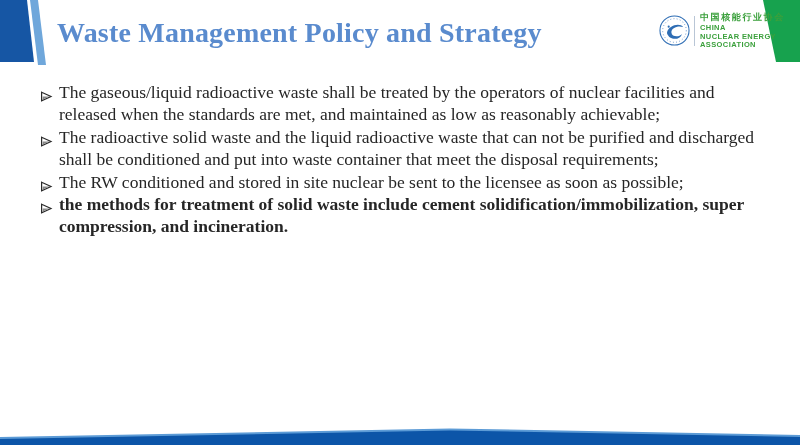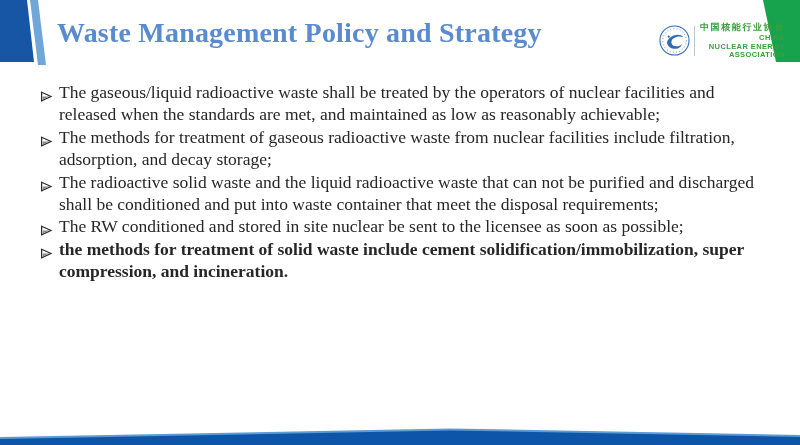--- a/index.html
+++ b/index.html
@@ -9,32 +9,31 @@
   }
   .header-shapes{position:absolute;left:0;top:0;}
   .slide-title{
     position:absolute;left:57px;top:17px;margin:0;
     font-size:28px;font-weight:bold;color:#5a8bce;letter-spacing:0.2px;
     font-family:"Liberation Serif",serif;white-space:nowrap;
   }
   .logo{
     position:absolute;left:659px;top:12px;display:flex;align-items:center;
     font-family:"Liberation Sans",sans-serif;
-    margin-top:10px;
   }
   .logo-emblem{flex:0 0 auto;}
   .logo-divider{width:1px;height:30px;background:#b9c6d6;margin:0 5px 0 4px;}
   .logo-text{display:flex;flex-direction:column;}
   .logo-cn{
     color:#3ba03c;font-weight:bold;font-size:9px;letter-spacing:1.6px;
     line-height:10px;margin-bottom:2px;white-space:nowrap;
   }
   .logo-en{
     color:#3ba03c;font-weight:bold;font-size:7.5px;letter-spacing:0.4px;
-    line-height:8.6px;white-space:nowrap;text-align:right;
+    line-height:8.6px;white-space:nowrap;
   }
   .bullets{
     position:absolute;left:40px;top:81px;width:735px;margin:0;padding:0;list-style:none;
     font-size:17.5px;line-height:22.4px;color:#262626;
   }
   .bullets li{position:relative;padding-left:19px;margin:0;}
   .bullets li.bold{font-weight:700;}
   .bullets .marker{position:absolute;left:0;top:5px;width:13px;height:13px;}
   .bottom-wave{position:absolute;left:0;bottom:0;}
 </style>
@@ -69,24 +68,20 @@
   </div>
 
   <ul class="bullets">
       <li><span class="marker"><svg width="13" height="13" viewBox="0 0 13 13">
             <path d="M1.6 2.2 L11 6.5 L1.6 10.8 Z" fill="#ffffff" stroke="#2b2b2b" stroke-width="1.2" stroke-linejoin="miter"></path>
             <path d="M2.6 6.5 L9.6 6.5 L2.6 9.6 Z" fill="#8a8a8a"></path>
           </svg></span><span>The gaseous/liquid radioactive waste shall be treated by the operators of nuclear facilities and released when the standards are met, and maintained as low as reasonably achievable;</span></li>
       <li><span class="marker"><svg width="13" height="13" viewBox="0 0 13 13">
             <path d="M1.6 2.2 L11 6.5 L1.6 10.8 Z" fill="#ffffff" stroke="#2b2b2b" stroke-width="1.2" stroke-linejoin="miter"></path>
             <path d="M2.6 6.5 L9.6 6.5 L2.6 9.6 Z" fill="#8a8a8a"></path>
-          </svg></span><span>The methods for treatment of gaseous radioactive waste from nuclear facilities include filtration, adsorption, and decay storage;</span></li>
-      <li><span class="marker"><svg width="13" height="13" viewBox="0 0 13 13">
-            <path d="M1.6 2.2 L11 6.5 L1.6 10.8 Z" fill="#ffffff" stroke="#2b2b2b" stroke-width="1.2" stroke-linejoin="miter"></path>
-            <path d="M2.6 6.5 L9.6 6.5 L2.6 9.6 Z" fill="#8a8a8a"></path>
           </svg></span><span>The radioactive solid waste and the liquid radioactive waste that can not be purified and discharged shall be conditioned and put into waste container that meet the disposal requirements;</span></li>
       <li><span class="marker"><svg width="13" height="13" viewBox="0 0 13 13">
             <path d="M1.6 2.2 L11 6.5 L1.6 10.8 Z" fill="#ffffff" stroke="#2b2b2b" stroke-width="1.2" stroke-linejoin="miter"></path>
             <path d="M2.6 6.5 L9.6 6.5 L2.6 9.6 Z" fill="#8a8a8a"></path>
           </svg></span><span>The RW conditioned and stored in site nuclear be sent to the licensee as soon as possible;</span></li>
       <li class="bold"><span class="marker"><svg width="13" height="13" viewBox="0 0 13 13">
             <path d="M1.6 2.2 L11 6.5 L1.6 10.8 Z" fill="#ffffff" stroke="#2b2b2b" stroke-width="1.2" stroke-linejoin="miter"></path>
             <path d="M2.6 6.5 L9.6 6.5 L2.6 9.6 Z" fill="#8a8a8a"></path>
           </svg></span><span>the methods for treatment of solid waste include cement solidification/immobilization, super compression, and incineration.</span></li>
     </ul>

